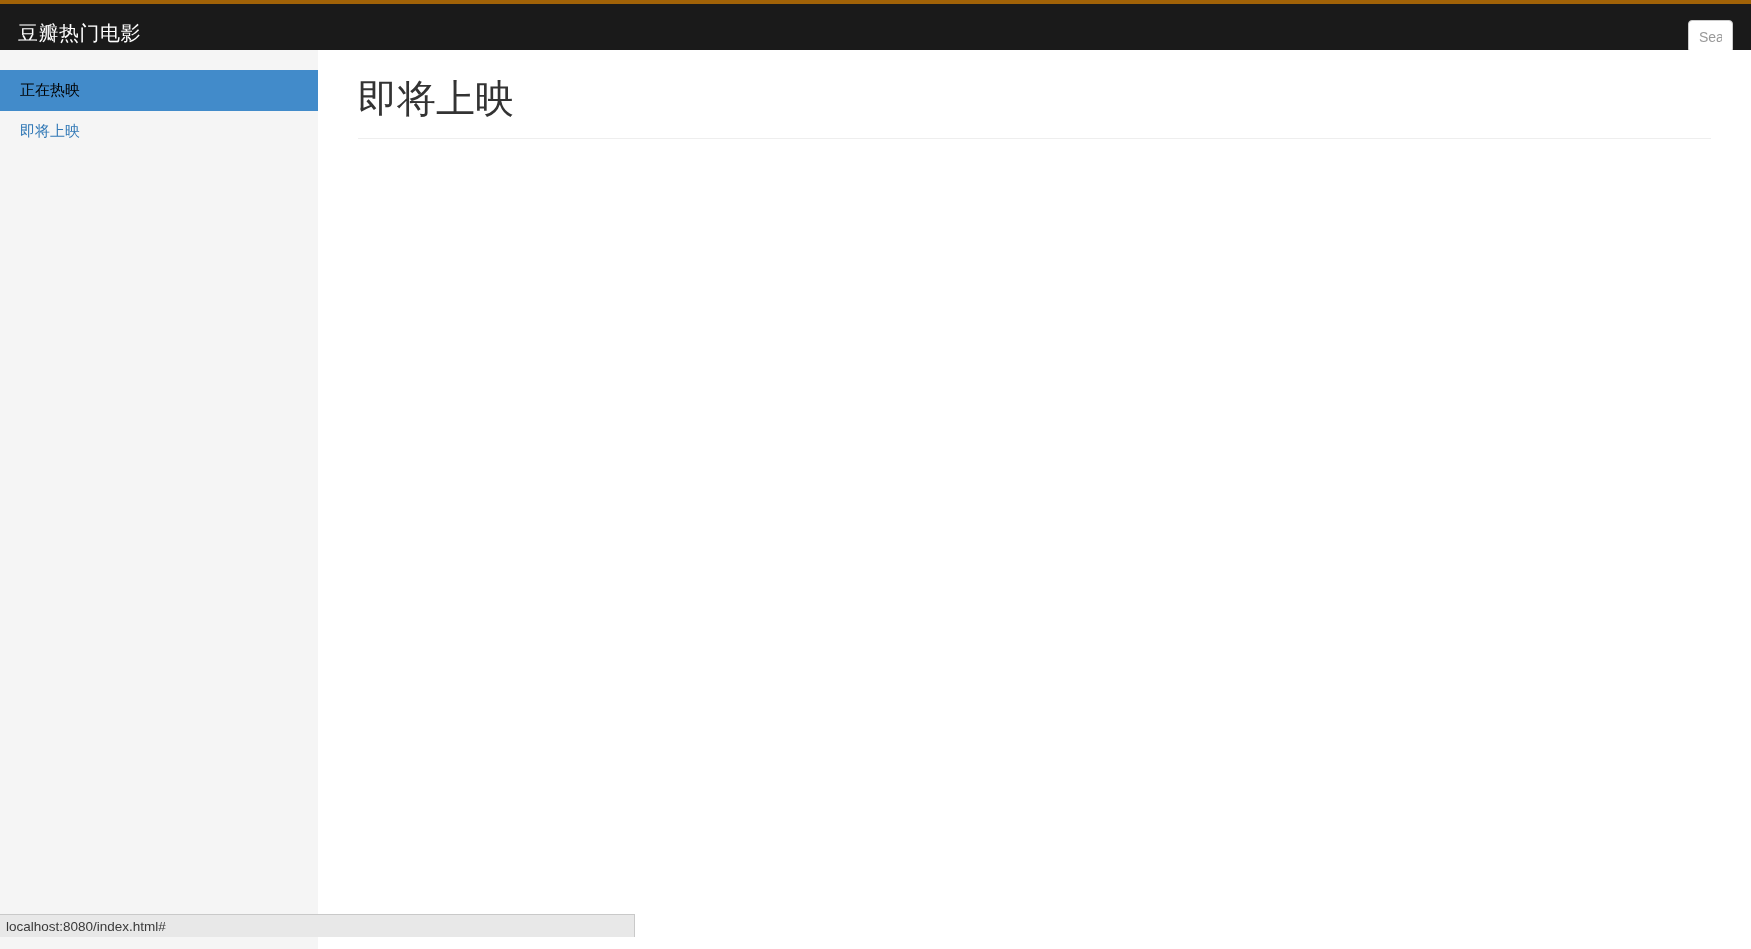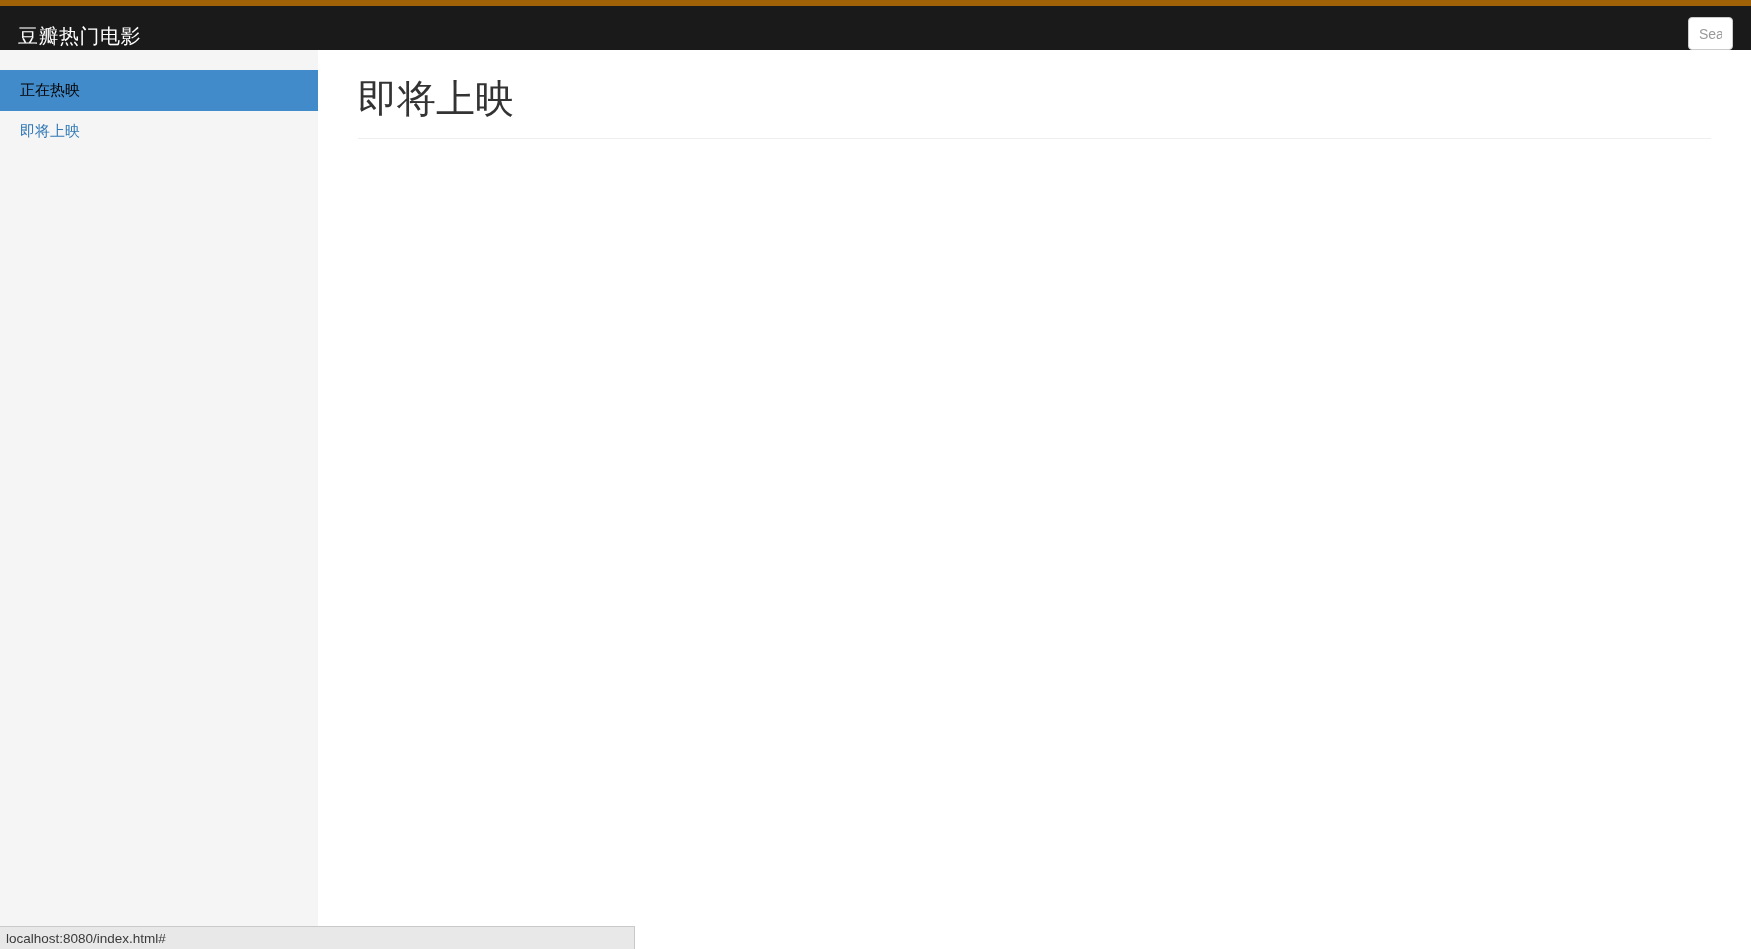--- a/index.html
+++ b/index.html
@@ -13,24 +13,24 @@
       width: 1751px;
       height: 949px;
       overflow: hidden;
       position: relative;
     }
     .navbar {
       background: #1a1a1a;
       height: 50px;
       width: 100%;
       display: flex;
-      align-items: flex-end;
+      align-items: flex-start;
       justify-content: space-between;
-      padding: 0 18px;
-      border-top: 6px solid #a16207;
+      padding: 16px 18px;
+      border-top: 4px solid #a16207;
     }
     .navbar-brand {
       color: #ffffff;
       font-size: 20px;
       font-weight: 500;
       letter-spacing: 0.5px;
     }
     .search-box {
       background: #ffffff;
       border: 1px solid #ccc;
@@ -75,21 +75,21 @@
       font-size: 39px;
       font-weight: 500;
       color: #333333;
       padding-bottom: 12px;
       border-bottom: 1px solid #eeeeee;
       margin-top: 2px;
     }
     .status-bar {
       position: absolute;
       left: 0;
-      bottom: 0;
+      bottom: 12px;
       background: #e8e8e8;
       border: 1px solid #c9c9c9;
       border-left: none;
       border-bottom: none;
       padding: 4px 8px 3px 6px;
       font-size: 13.5px;
       color: #3a3a3a;
       width: 635px;
     }
   </style>

